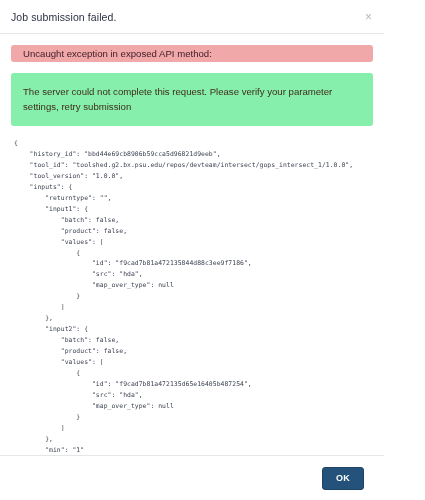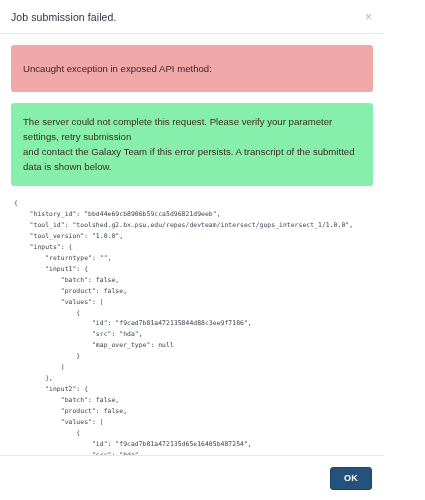--- a/index.html
+++ b/index.html
@@ -60,21 +60,21 @@
   .alert {
     border-radius: 3px;
     box-sizing: border-box;
     font-size: 9.6px;
     line-height: 15px;
     color: #3b2a20;
   }
   .alert-danger {
     background: #f0a8a8;
     color: #43202a;
-    padding: 16px 12px;
+    padding: 1px 12px;
     margin-bottom: 11px;
   }
   .alert-warning {
     background: #86efac;
     color: #3f2d1c;
     padding: 11px 12px 12px 12px;
     margin-bottom: 10px;
   }
   .alert-warning .line { display: block; }
 
@@ -91,21 +91,21 @@
   }
 
   
   .modal-footer {
     height: 45px;
     min-height: 45px;
     border-top: 1px solid #e4e6e8;
     display: flex;
     align-items: center;
     justify-content: flex-end;
-    padding: 0 12px;
+    padding: 0 20px;
     box-sizing: border-box;
   }
   .btn-ok {
     background: #24527a;
     border: 1px solid #1d4465;
     color: #ffffff;
     font-size: 9px;
     font-weight: bold;
     font-family: "Liberation Sans", sans-serif;
     border-radius: 3px;
@@ -123,21 +123,20 @@
     <span class="modal-title">Job submission failed.</span>
     <button class="close-icon">×</button>
   </div>
 
   <div class="modal-body">
 
     <div class="alert alert-danger">Uncaught exception in exposed API method:</div>
 
     <div class="alert alert-warning">
       <span class="line">The server could not complete this request. Please verify your parameter settings, retry submission</span>
-      <span class="line">and contact the Galaxy Team if this error persists. A transcript of the submitted data is shown below.</span>
     </div>
 
     <pre class="transcript">{
     "history_id": "bbd44e69cb8906b59cca5d96821d9eeb",
     "tool_id": "toolshed.g2.bx.psu.edu/repos/devteam/intersect/gops_intersect_1/1.0.0",
     "tool_version": "1.0.0",
     "inputs": {
         "returntype": "",
         "input1": {
             "batch": false,

